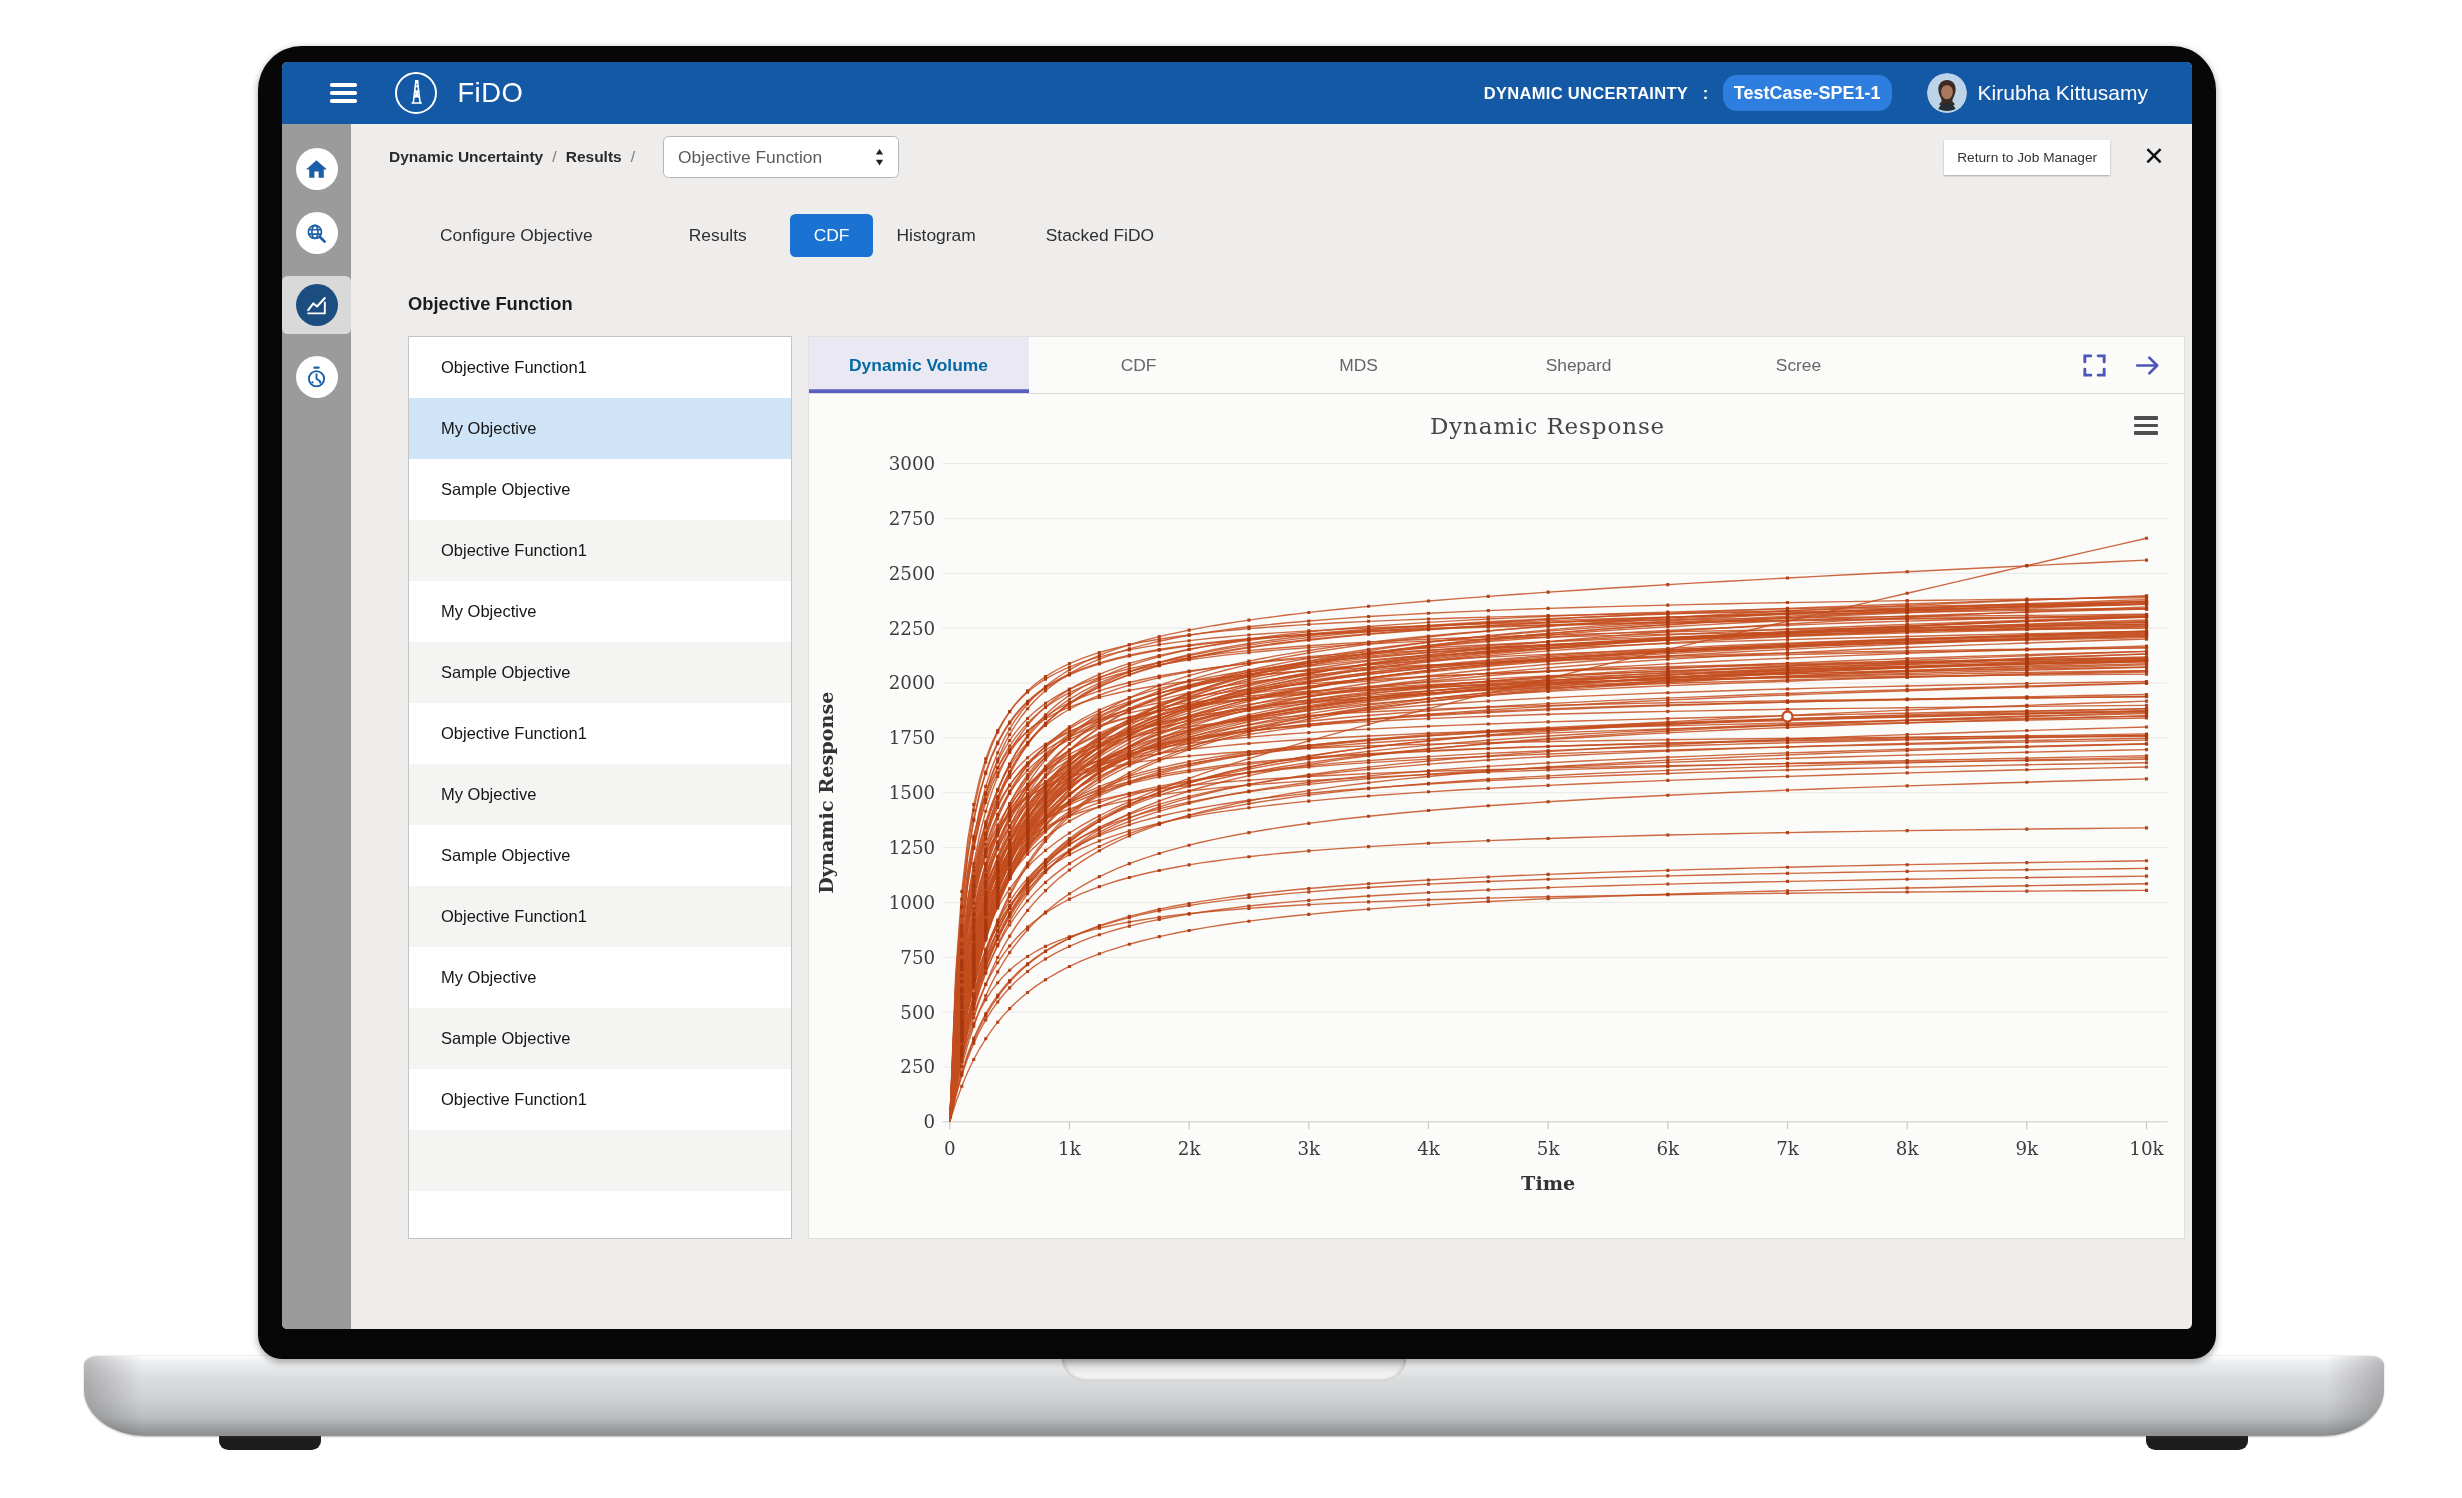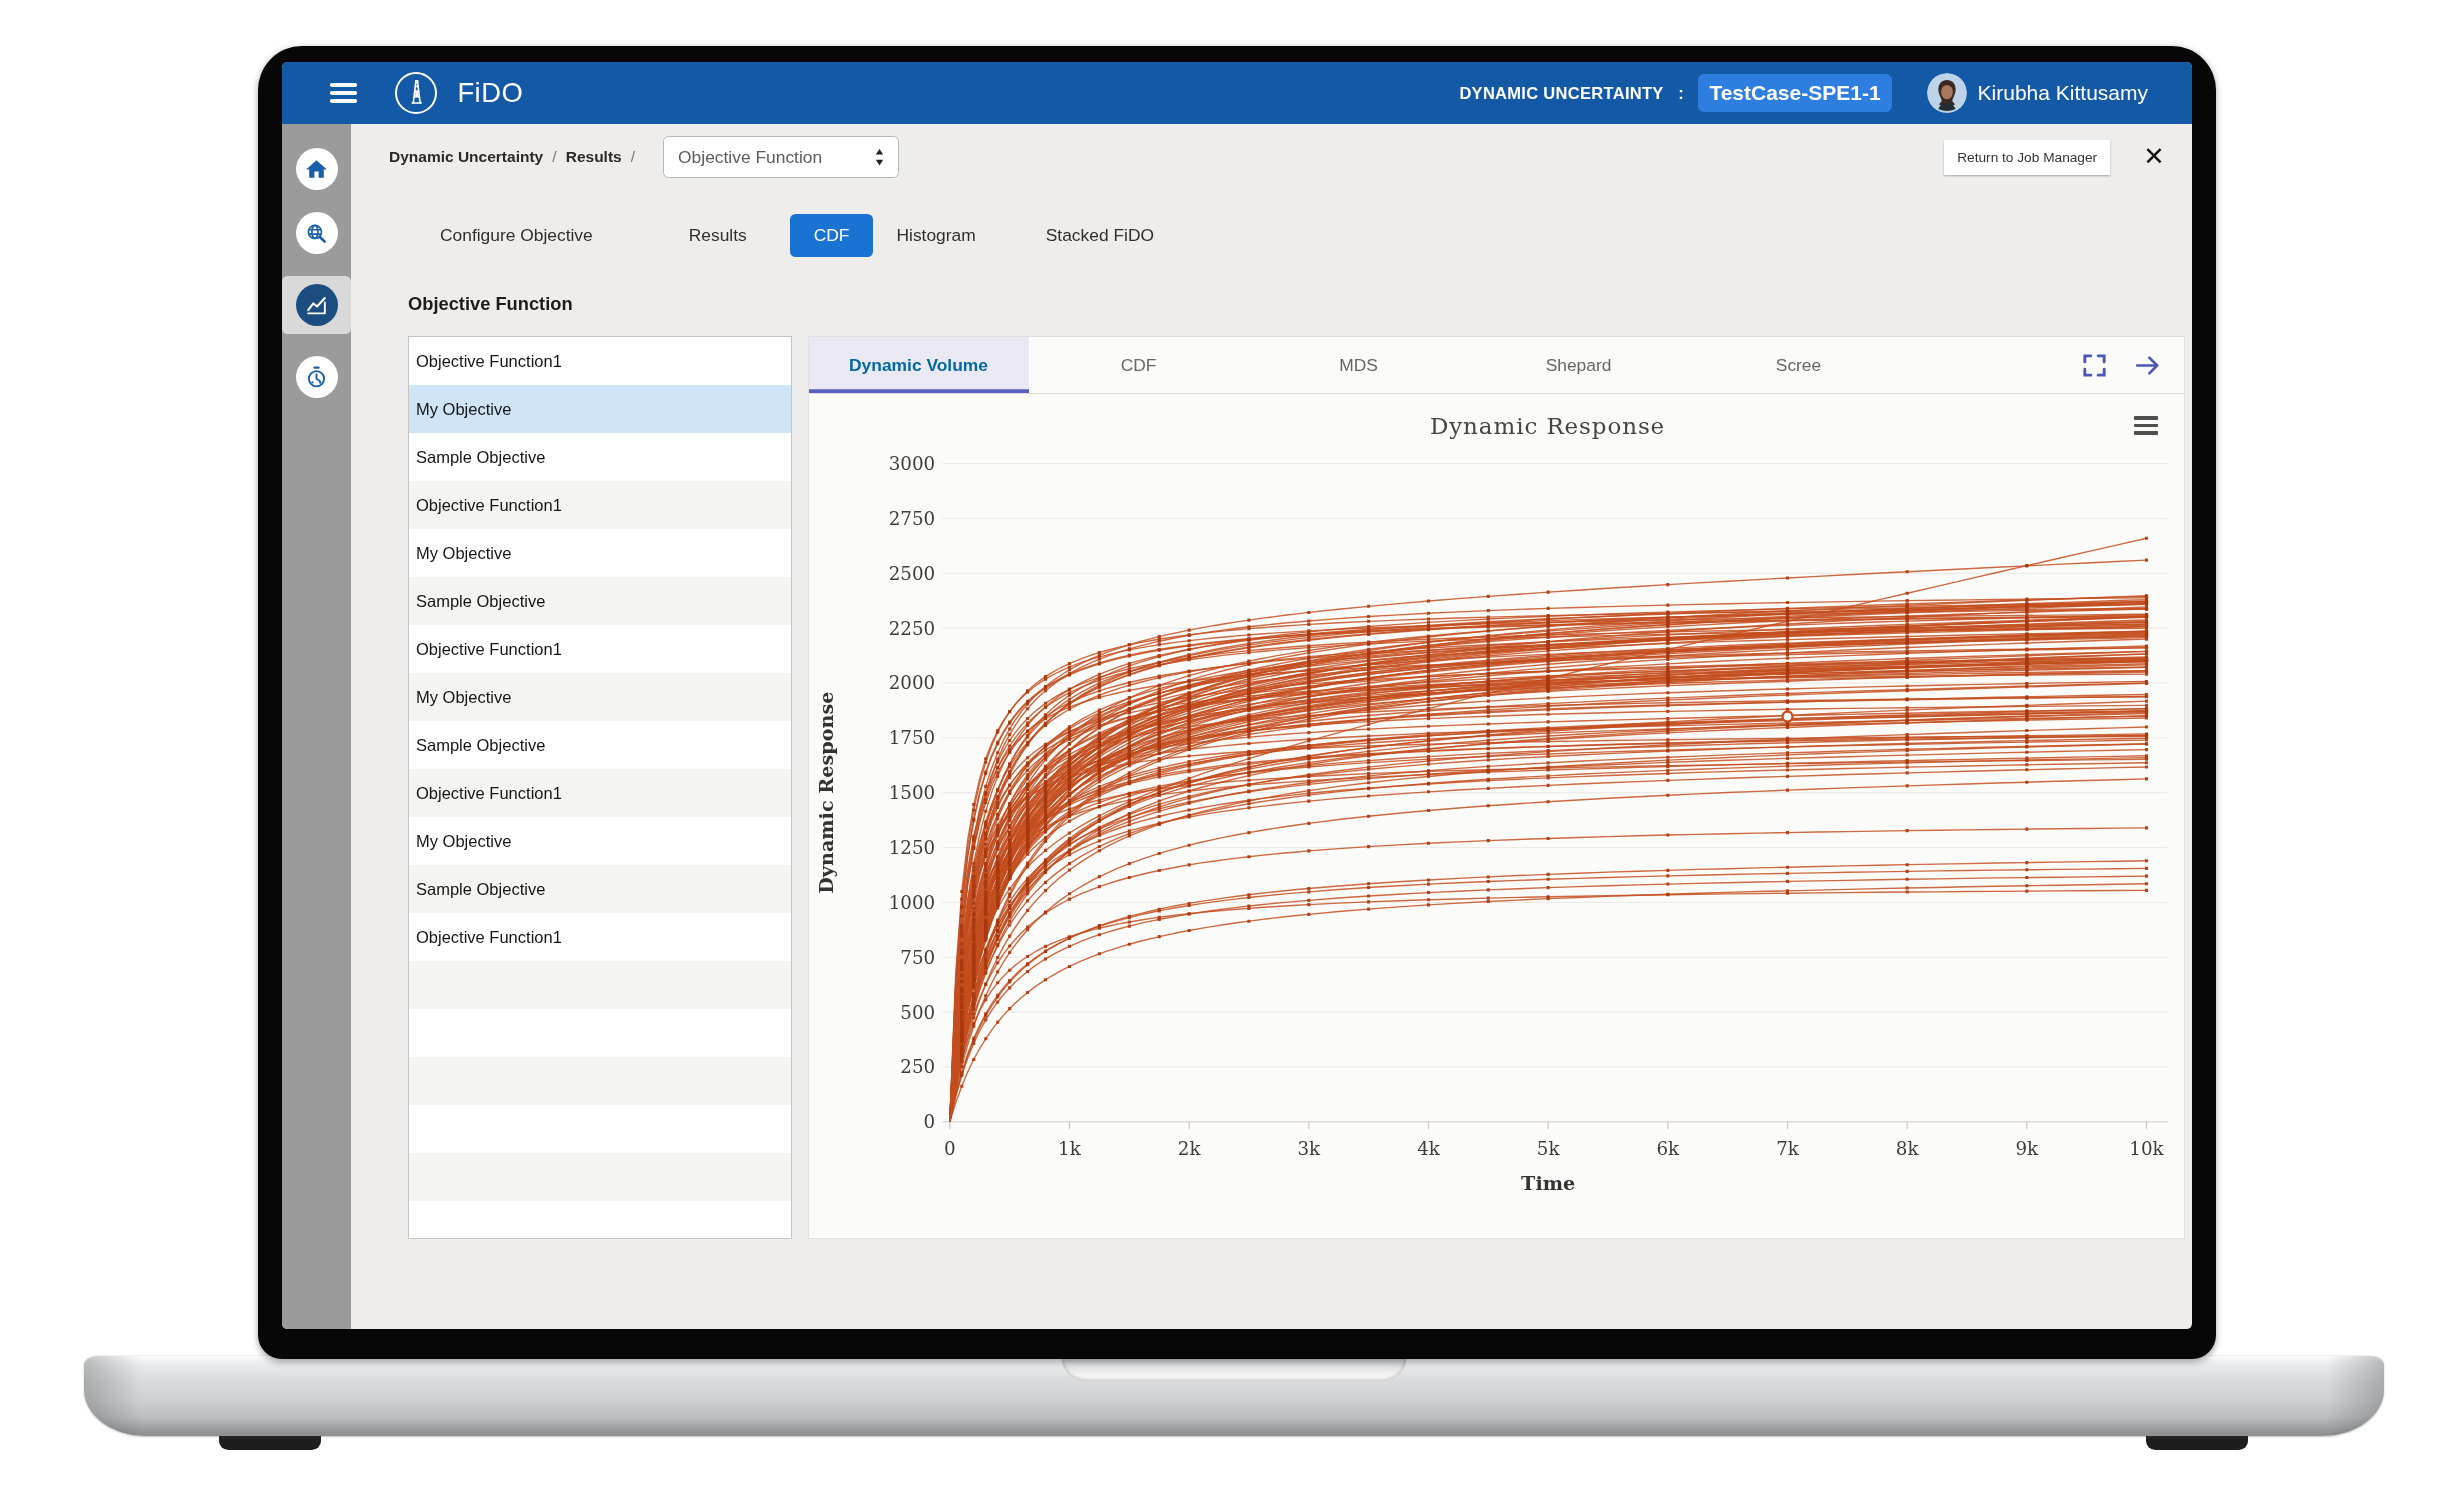--- a/index.html
+++ b/index.html
@@ -27,21 +27,21 @@
   
   .app-header { height:62px; background:#1459a5; display:flex; align-items:center; color:#fff; padding-right:44px; }
   .hamburger { width:27.4px; height:20px; margin-left:48px; display:flex; flex-direction:column; justify-content:space-between; cursor:pointer; }
   .hamburger span { display:block; height:3.7px; background:#fff; border-radius:1.8px; }
   .brand-logo { width:42px; height:42px; border:2.7px solid #fff; border-radius:50%; margin-left:38px;
     display:flex; align-items:center; justify-content:center; }
   .app-title { font-size:27.4px; font-weight:500; letter-spacing:0.5px; margin-left:20px; }
   .hdr-spacer { flex:1; }
   .ctx-label { font-size:16.5px; font-weight:700; letter-spacing:0.3px; }
   .ctx-colon { margin:0 14.6px; font-size:16.5px; font-weight:700; }
-  .case-badge { background:#2d7ede; padding:7.3px 11px; border-radius:6px; font-size:21px; font-weight:700; cursor:pointer; }
+  .case-badge { background:#2d7ede; padding:7.3px 11px; border-radius:14px; font-size:18px; font-weight:700; cursor:pointer; }
   .avatar { width:40px; height:40px; border-radius:50%; overflow:hidden; margin-left:35px; flex:0 0 auto; cursor:pointer; }
   .user-name { font-size:21px; margin-left:11px; }
 
   
   .app-body { display:flex; height:1205px; }
   .side-rail { width:69px; background:#9b9b9b; padding-top:24px; display:flex; flex-direction:column; align-items:center; gap:22px; }
   .side-btn { width:42px; height:42px; border-radius:50%; background:#fff; display:flex; align-items:center; justify-content:center; cursor:pointer; flex:0 0 auto; }
   .side-btn svg { width:25px; height:25px; }
   .active-band { width:100%; background:#d9d9d9; border-radius:5.5px; padding:8.2px 0; display:flex; justify-content:center; }
   .side-btn.active { background:#1b4d80; }
@@ -64,21 +64,21 @@
   .ptab.active { background:#1a73d2; color:#fff; padding:11px 24px; border-radius:5.5px; }
 
   .panel-title { margin:30px 0 0 57px; font-size:18.3px; font-weight:700; color:#1c1c1c; height:23px; }
 
   .content { margin:20px 0 0 57px; display:flex; gap:15.5px; }
 
   
   .obj-table { width:384px; height:903px; background:#fff; border:0.9px solid #c6c4c2; overflow:hidden; }
   .thead { height:48px; background:#e3e1df; display:flex; align-items:center; padding-left:18.3px;
     font-size:17.4px; font-weight:700; color:#171717; border-bottom:0.9px solid #d2d0ce; }
-  .trow { height:48px; display:flex; align-items:center; padding-left:7px; font-size:16.5px; color:#161616; cursor:pointer; }
+  .trow { height:61px; display:flex; align-items:center; padding-left:32px; font-size:16.5px; color:#161616; cursor:pointer; }
   .trow.stripe { background:#f4f4f3; }
   .trow.selected { background:#cfe4f7; }
 
   
   .chart-panel { width:1377px; height:903px; background:#fbfbfa; border:0.9px solid #e2e0de; position:relative; }
   .chart-tabs { height:57px; display:flex; border-bottom:0.9px solid #dcdad8; position:relative; }
   .ctab { width:220px; display:flex; align-items:center; justify-content:center; font-size:17.4px; color:#666; cursor:pointer; }
   .ctab.active { background:#e9e8f3; color:#0369a1; font-weight:700; box-shadow:inset 0 -3.7px 0 #5b5fc0; }
   .ct-icons { position:absolute; right:22px; top:0; bottom:0; display:flex; align-items:center; gap:24px; }
   .ct-icons .icn { width:29px; height:29px; cursor:pointer; }

